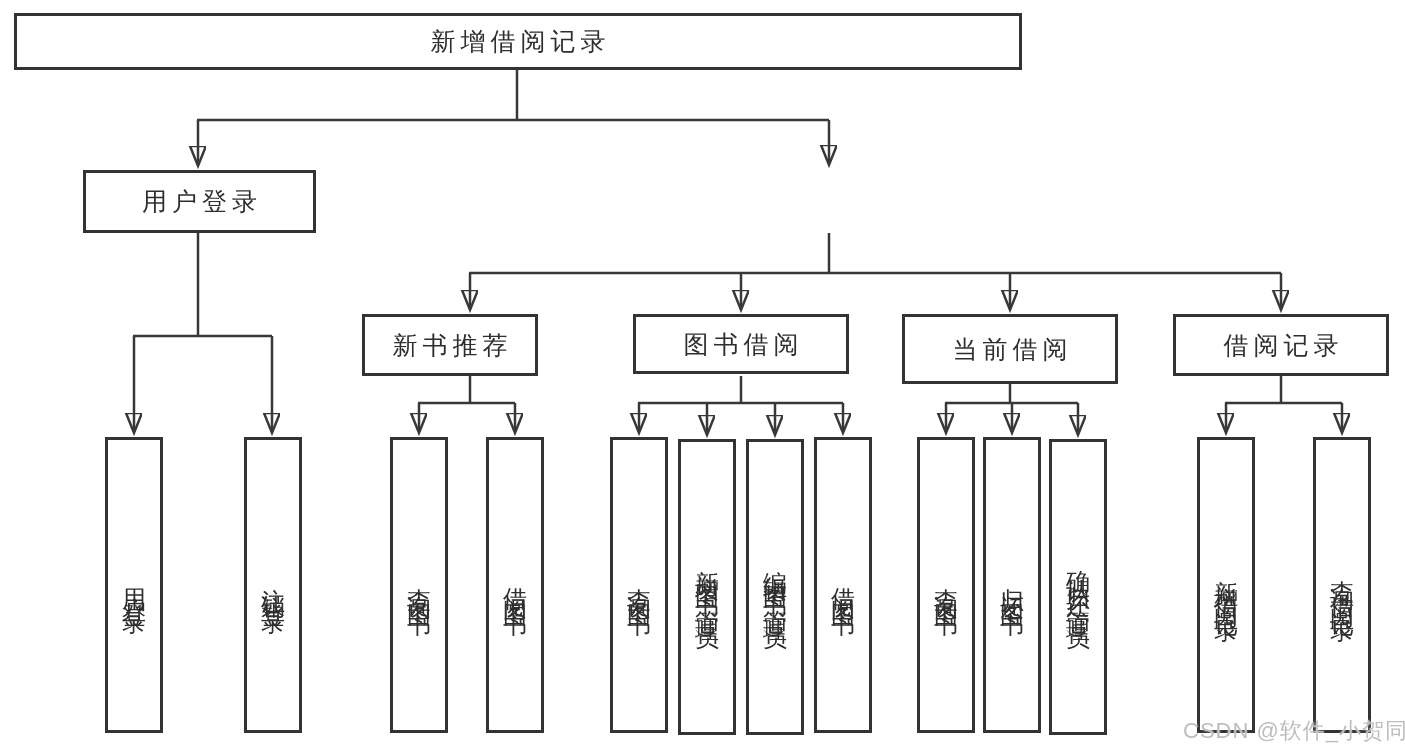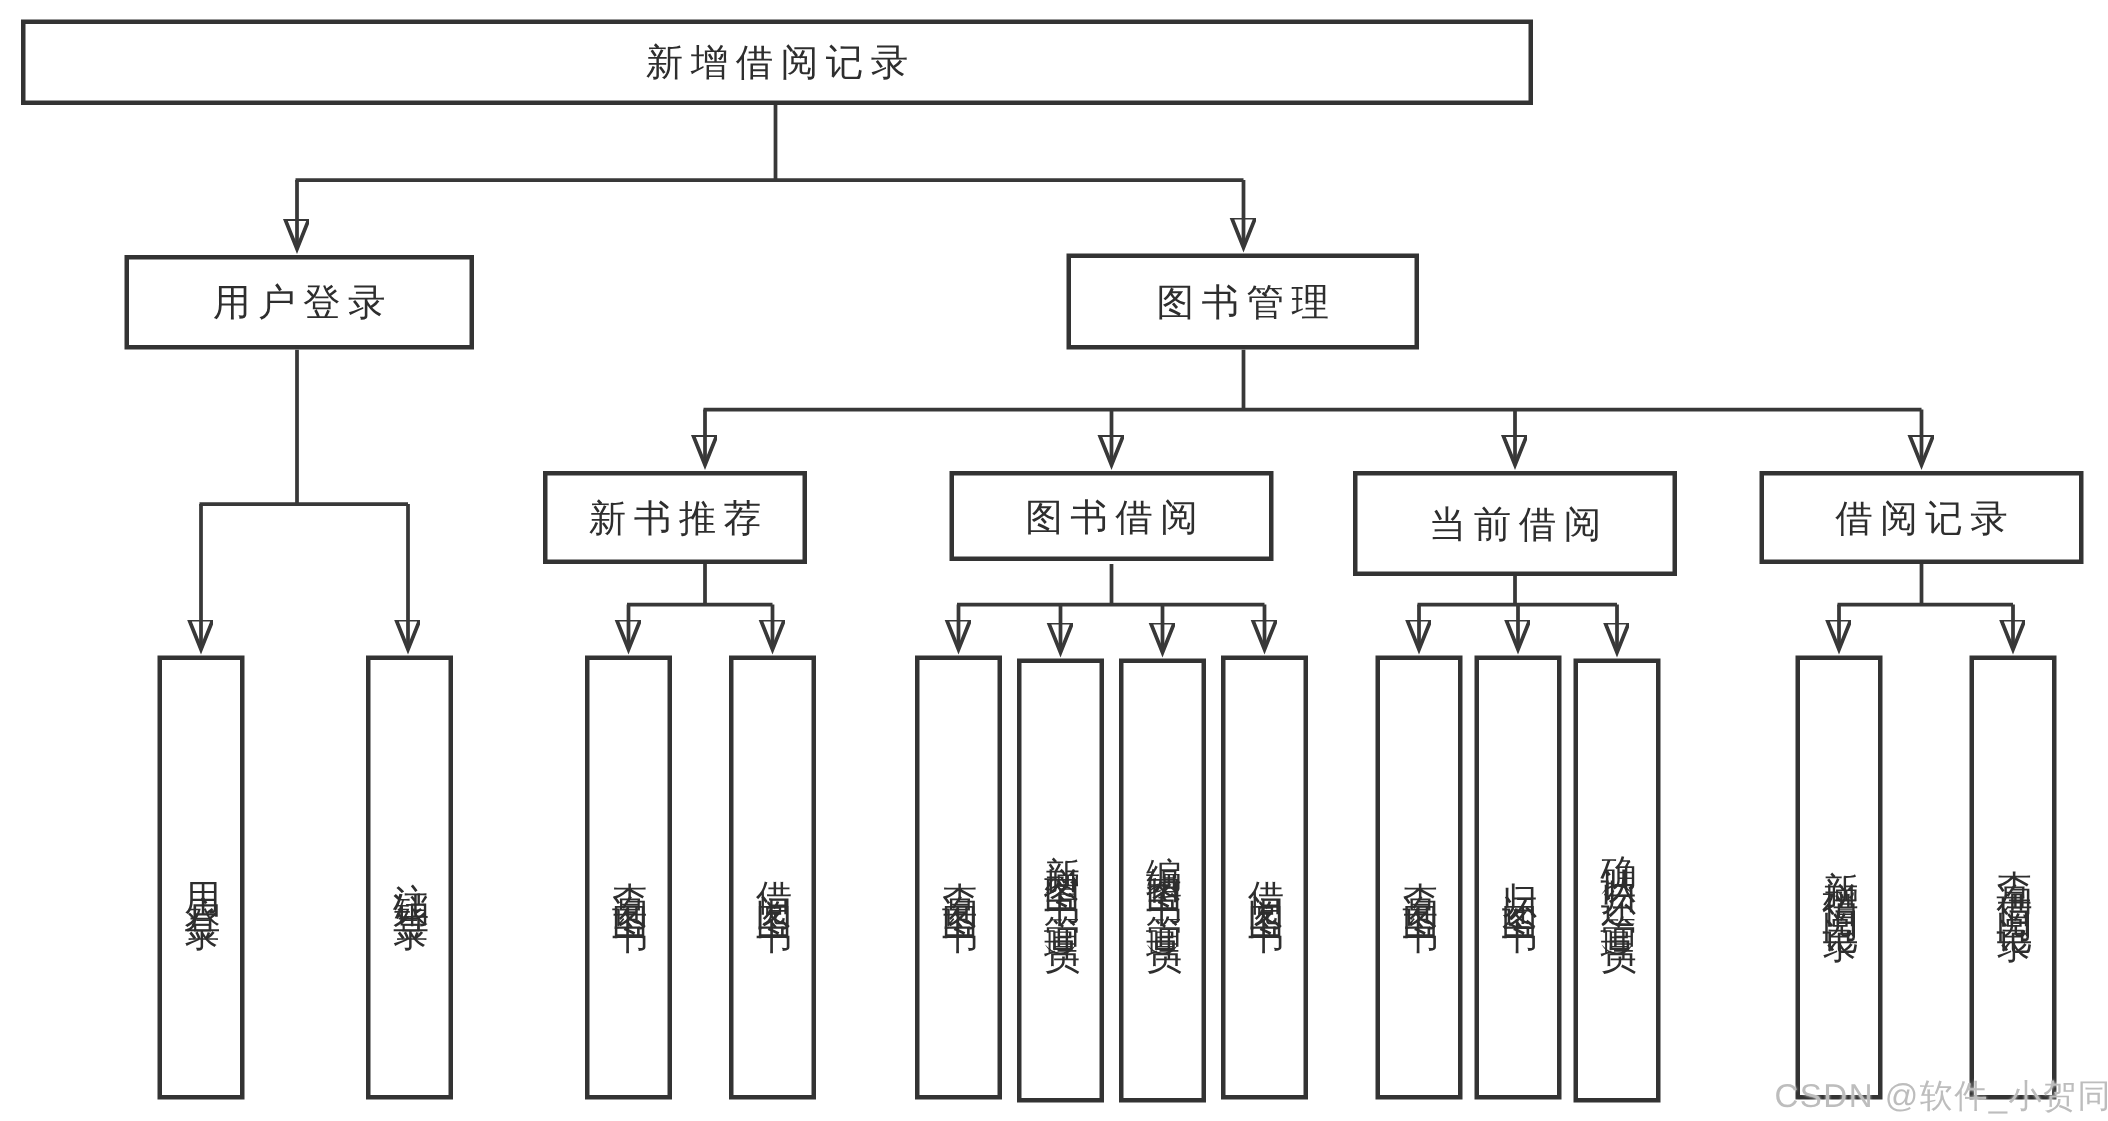--- a/index.html
+++ b/index.html
@@ -80,23 +80,20 @@
     <path d="M1342,403 V432" marker-end="url(#arw)"></path>
   </svg>
 
   <div class="node" style="left:14px;top:13px;width:1008px;height:57px;">
     <span class="hlbl">新增借阅记录</span>
   </div>
 
   <div class="node" style="left:83px;top:170px;width:233px;height:63px;">
     <span class="hlbl">用户登录</span>
   </div>
-  <div class="node" style="left:711px;top:169px;width:235px;height:64px;">
-    <span class="hlbl">图书管理</span>
-  </div>
 
   <div class="node" style="left:362px;top:314px;width:176px;height:62px;">
     <span class="hlbl">新书推荐</span>
   </div>
   <div class="node" style="left:633px;top:314px;width:216px;height:60px;">
     <span class="hlbl">图书借阅</span>
   </div>
   <div class="node" style="left:902px;top:314px;width:216px;height:70px;">
     <span class="hlbl">当前借阅</span>
   </div>

